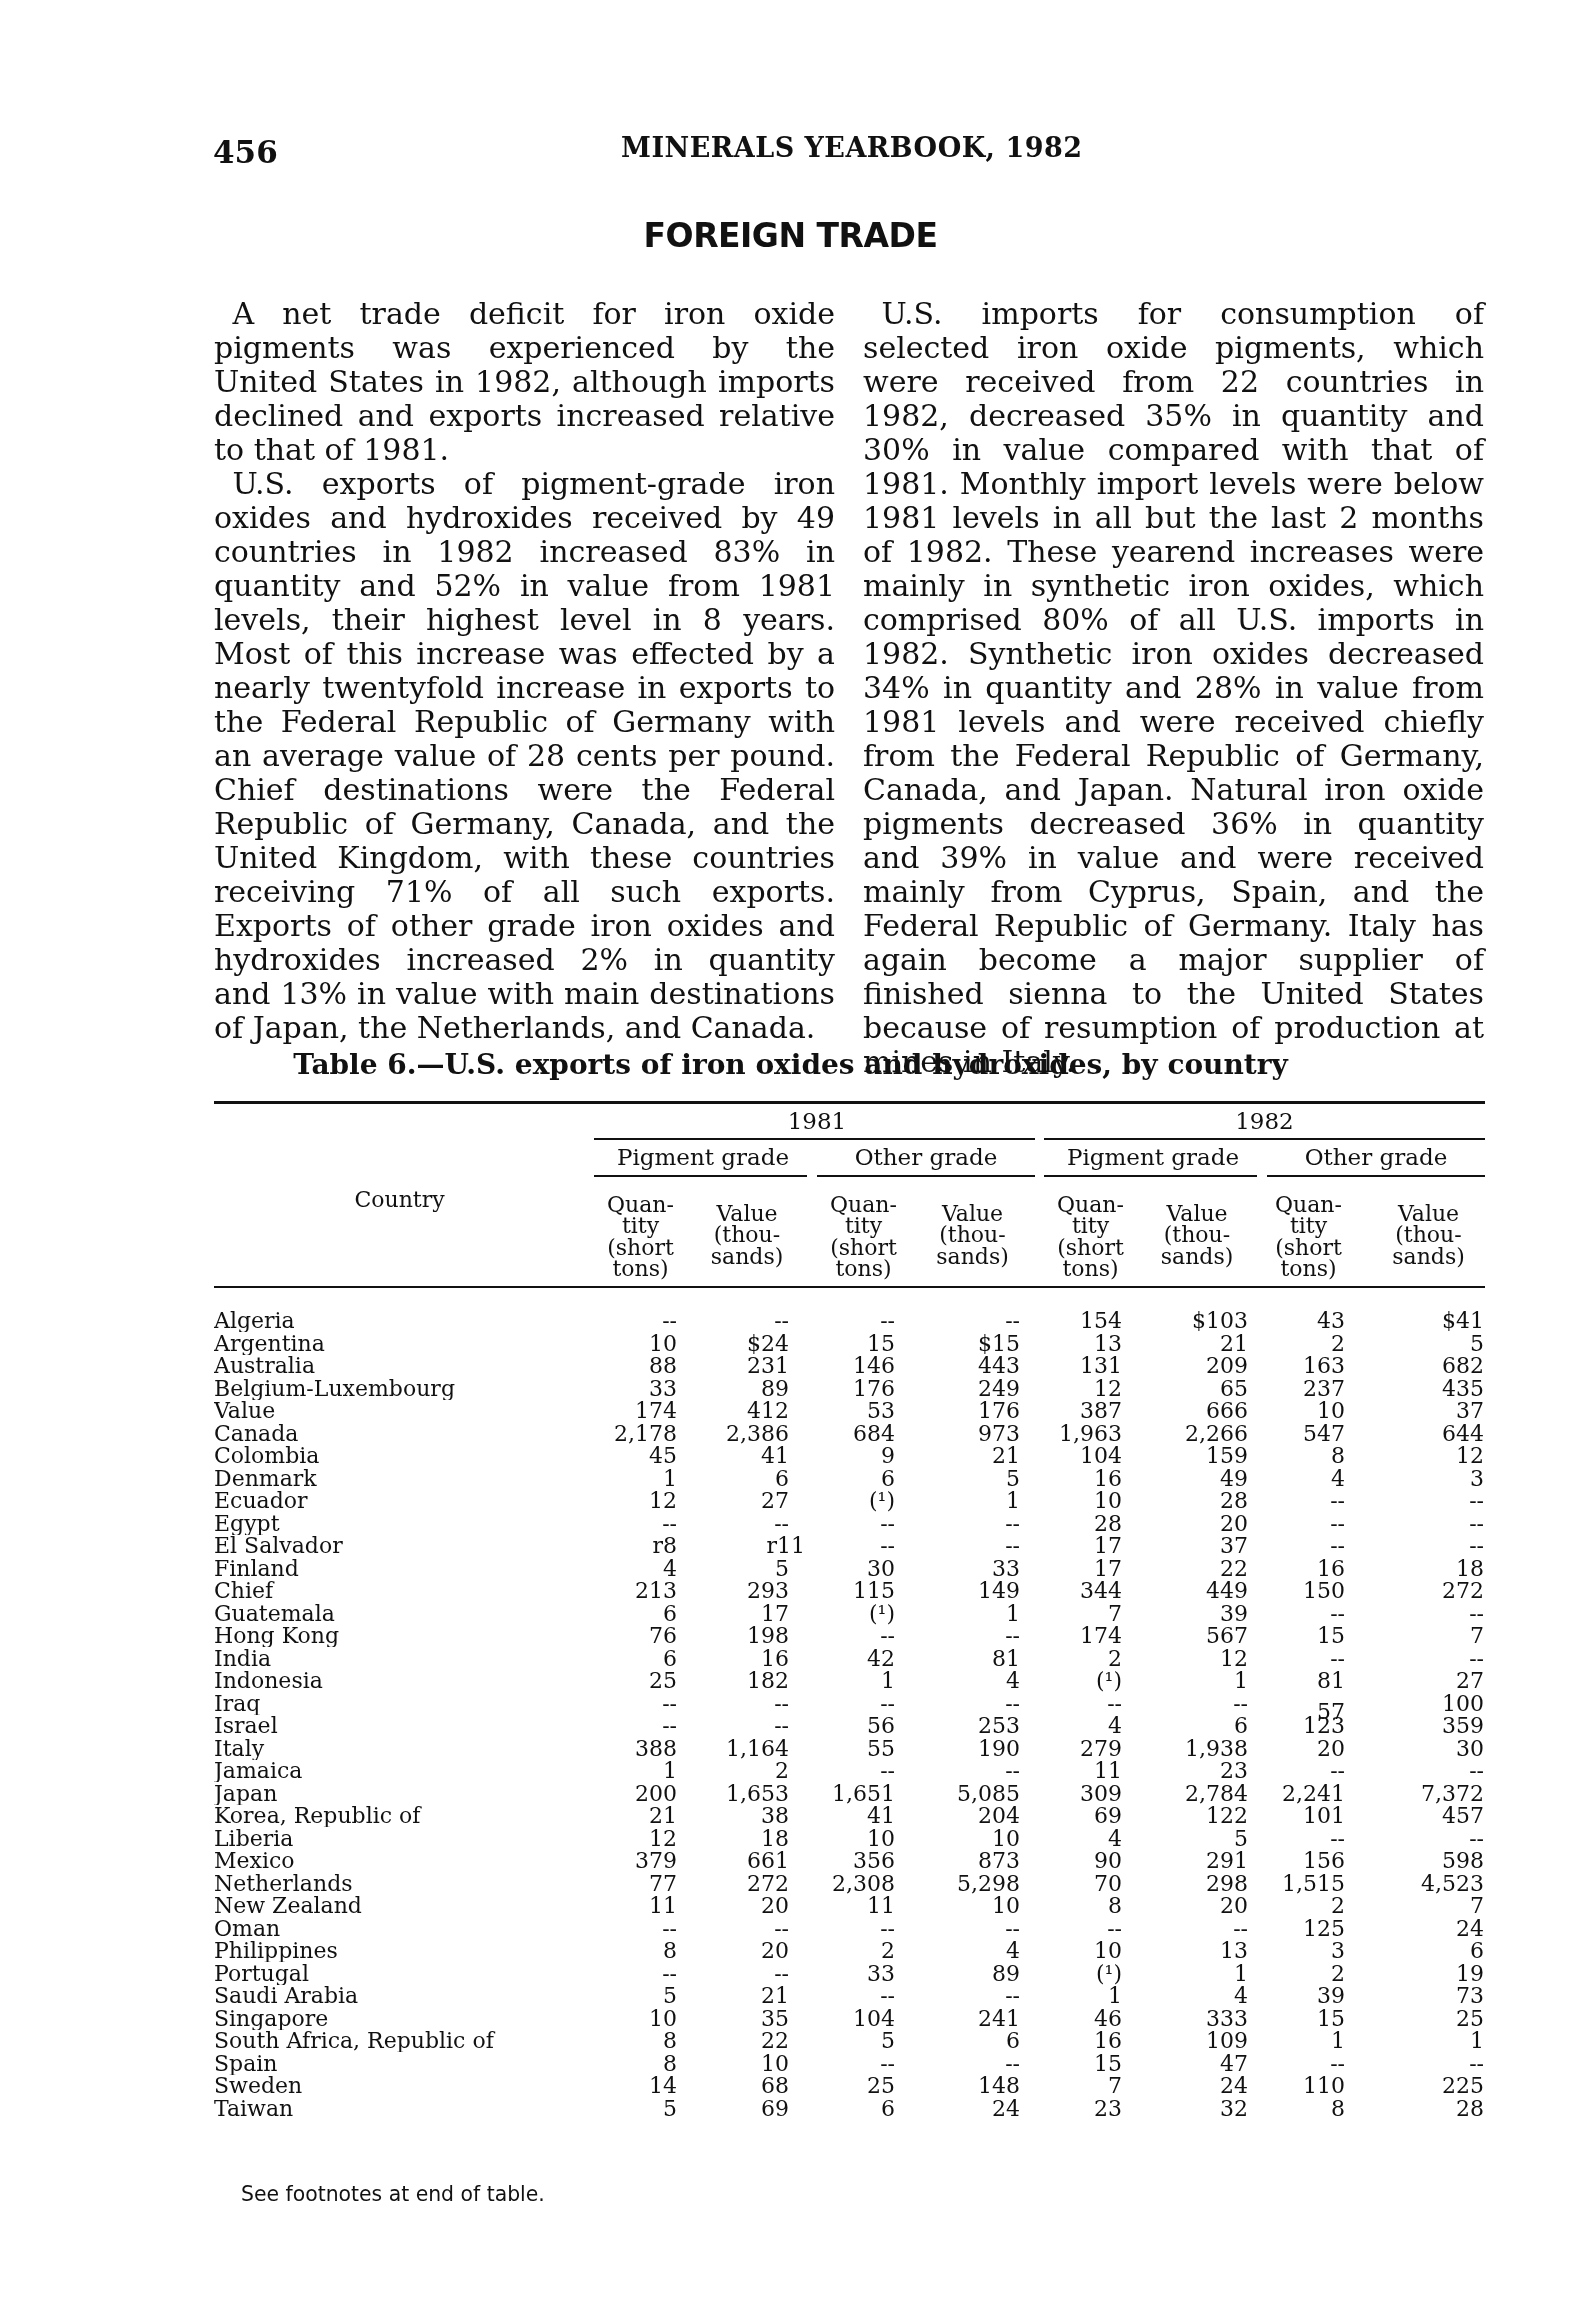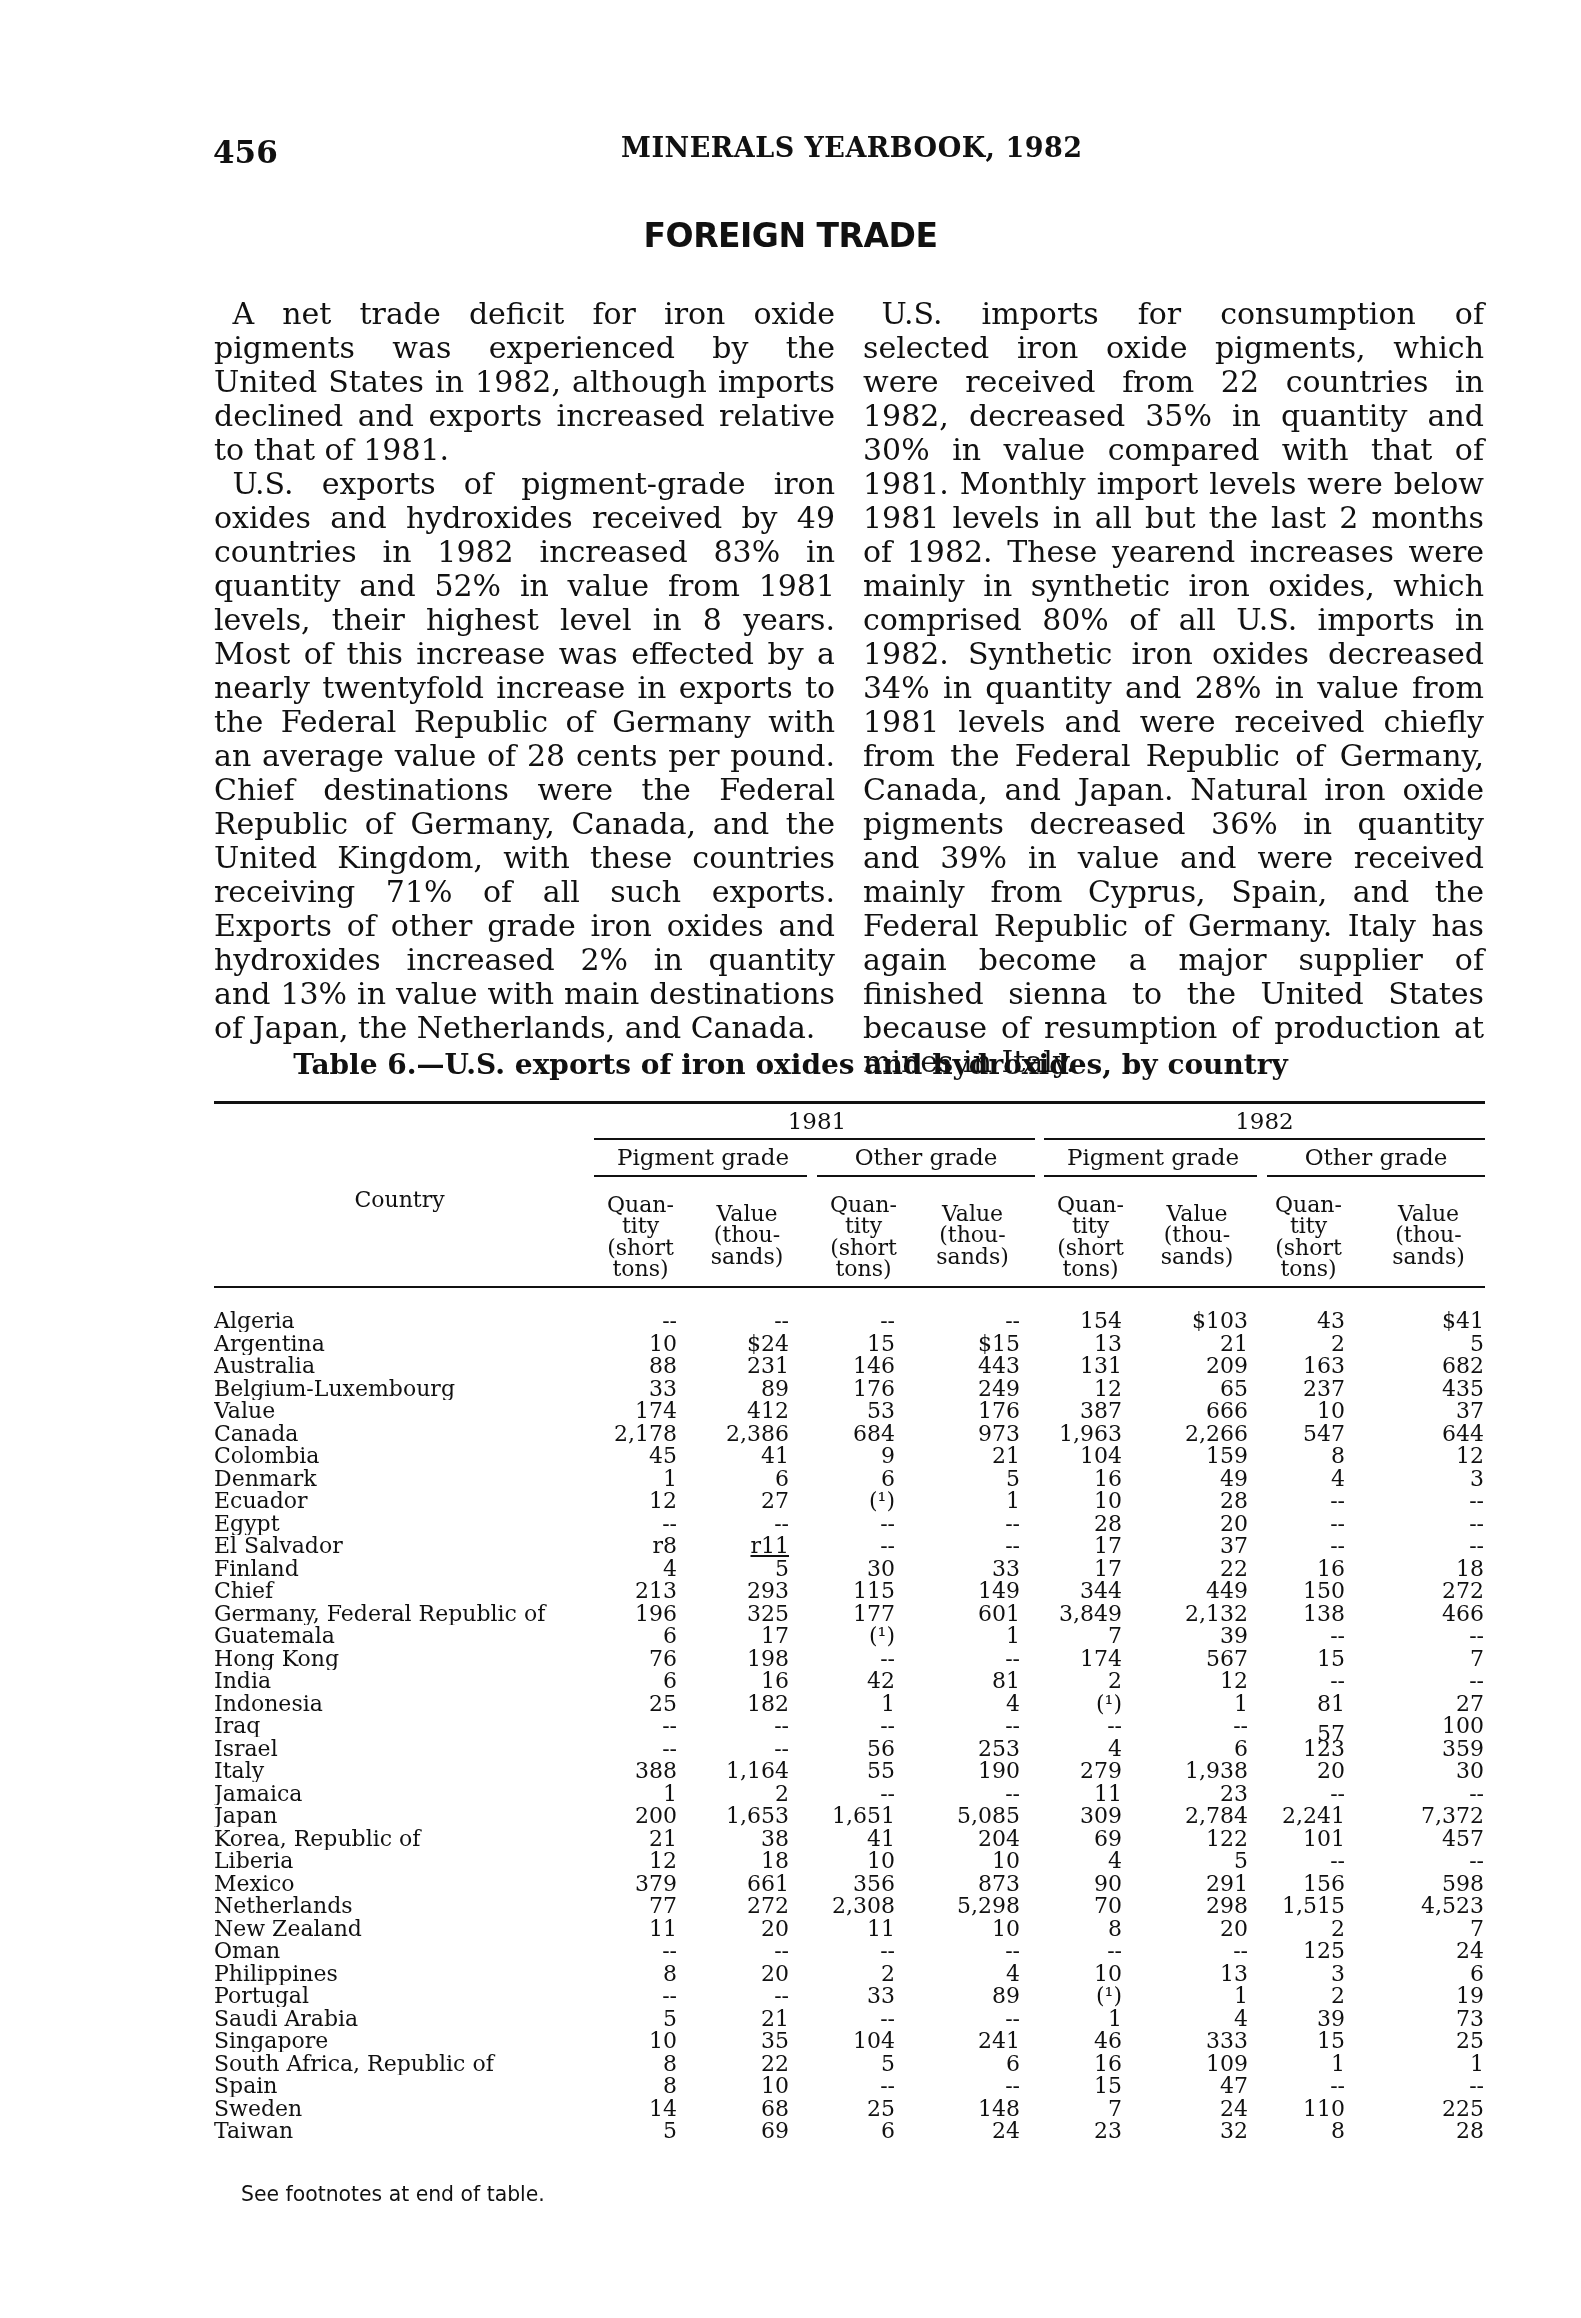--- a/index.html
+++ b/index.html
@@ -197,21 +197,21 @@
         <div class="v" style="left: 598px;">--</div>
         <div class="v" style="left: 723px;">--</div>
         <div class="v" style="left: 825px;">28</div>
         <div class="v" style="left: 951px;">20</div>
         <div class="v" style="left: 1048px;">--</div>
         <div class="v" style="left: 1187px;">--</div>
       </div>
       <div class="row">
         <div class="country">El Salvador</div>
         <div class="v" style="left: 380px;">r8</div>
-        <div class="v" style="left: 492px; text-decoration: underline;">r11</div>
+        <div class="v" style="left: 508px;">r11</div>
         <div class="v" style="left: 598px;">--</div>
         <div class="v" style="left: 723px;">--</div>
         <div class="v" style="left: 825px;">17</div>
         <div class="v" style="left: 951px;">37</div>
         <div class="v" style="left: 1048px;">--</div>
         <div class="v" style="left: 1187px;">--</div>
       </div>
       <div class="row">
         <div class="country">Finland</div>
         <div class="v" style="left: 380px;">4</div>
@@ -228,31 +228,20 @@
         <div class="v" style="left: 380px;">213</div>
         <div class="v" style="left: 492px;">293</div>
         <div class="v" style="left: 598px;">115</div>
         <div class="v" style="left: 723px;">149</div>
         <div class="v" style="left: 825px;">344</div>
         <div class="v" style="left: 951px;">449</div>
         <div class="v" style="left: 1048px;">150</div>
         <div class="v" style="left: 1187px;">272</div>
       </div>
       <div class="row">
-        <div class="country">Germany, Federal Republic of</div>
-        <div class="v" style="left: 380px;">196</div>
-        <div class="v" style="left: 492px;">325</div>
-        <div class="v" style="left: 598px;">177</div>
-        <div class="v" style="left: 723px;">601</div>
-        <div class="v" style="left: 825px;">3,849</div>
-        <div class="v" style="left: 951px;">2,132</div>
-        <div class="v" style="left: 1048px;">138</div>
-        <div class="v" style="left: 1187px;">466</div>
-      </div>
-      <div class="row">
         <div class="country">Guatemala</div>
         <div class="v" style="left: 380px;">6</div>
         <div class="v" style="left: 492px;">17</div>
         <div class="v" style="left: 598px;">(¹)</div>
         <div class="v" style="left: 723px;">1</div>
         <div class="v" style="left: 825px;">7</div>
         <div class="v" style="left: 951px;">39</div>
         <div class="v" style="left: 1048px;">--</div>
         <div class="v" style="left: 1187px;">--</div>
       </div>

